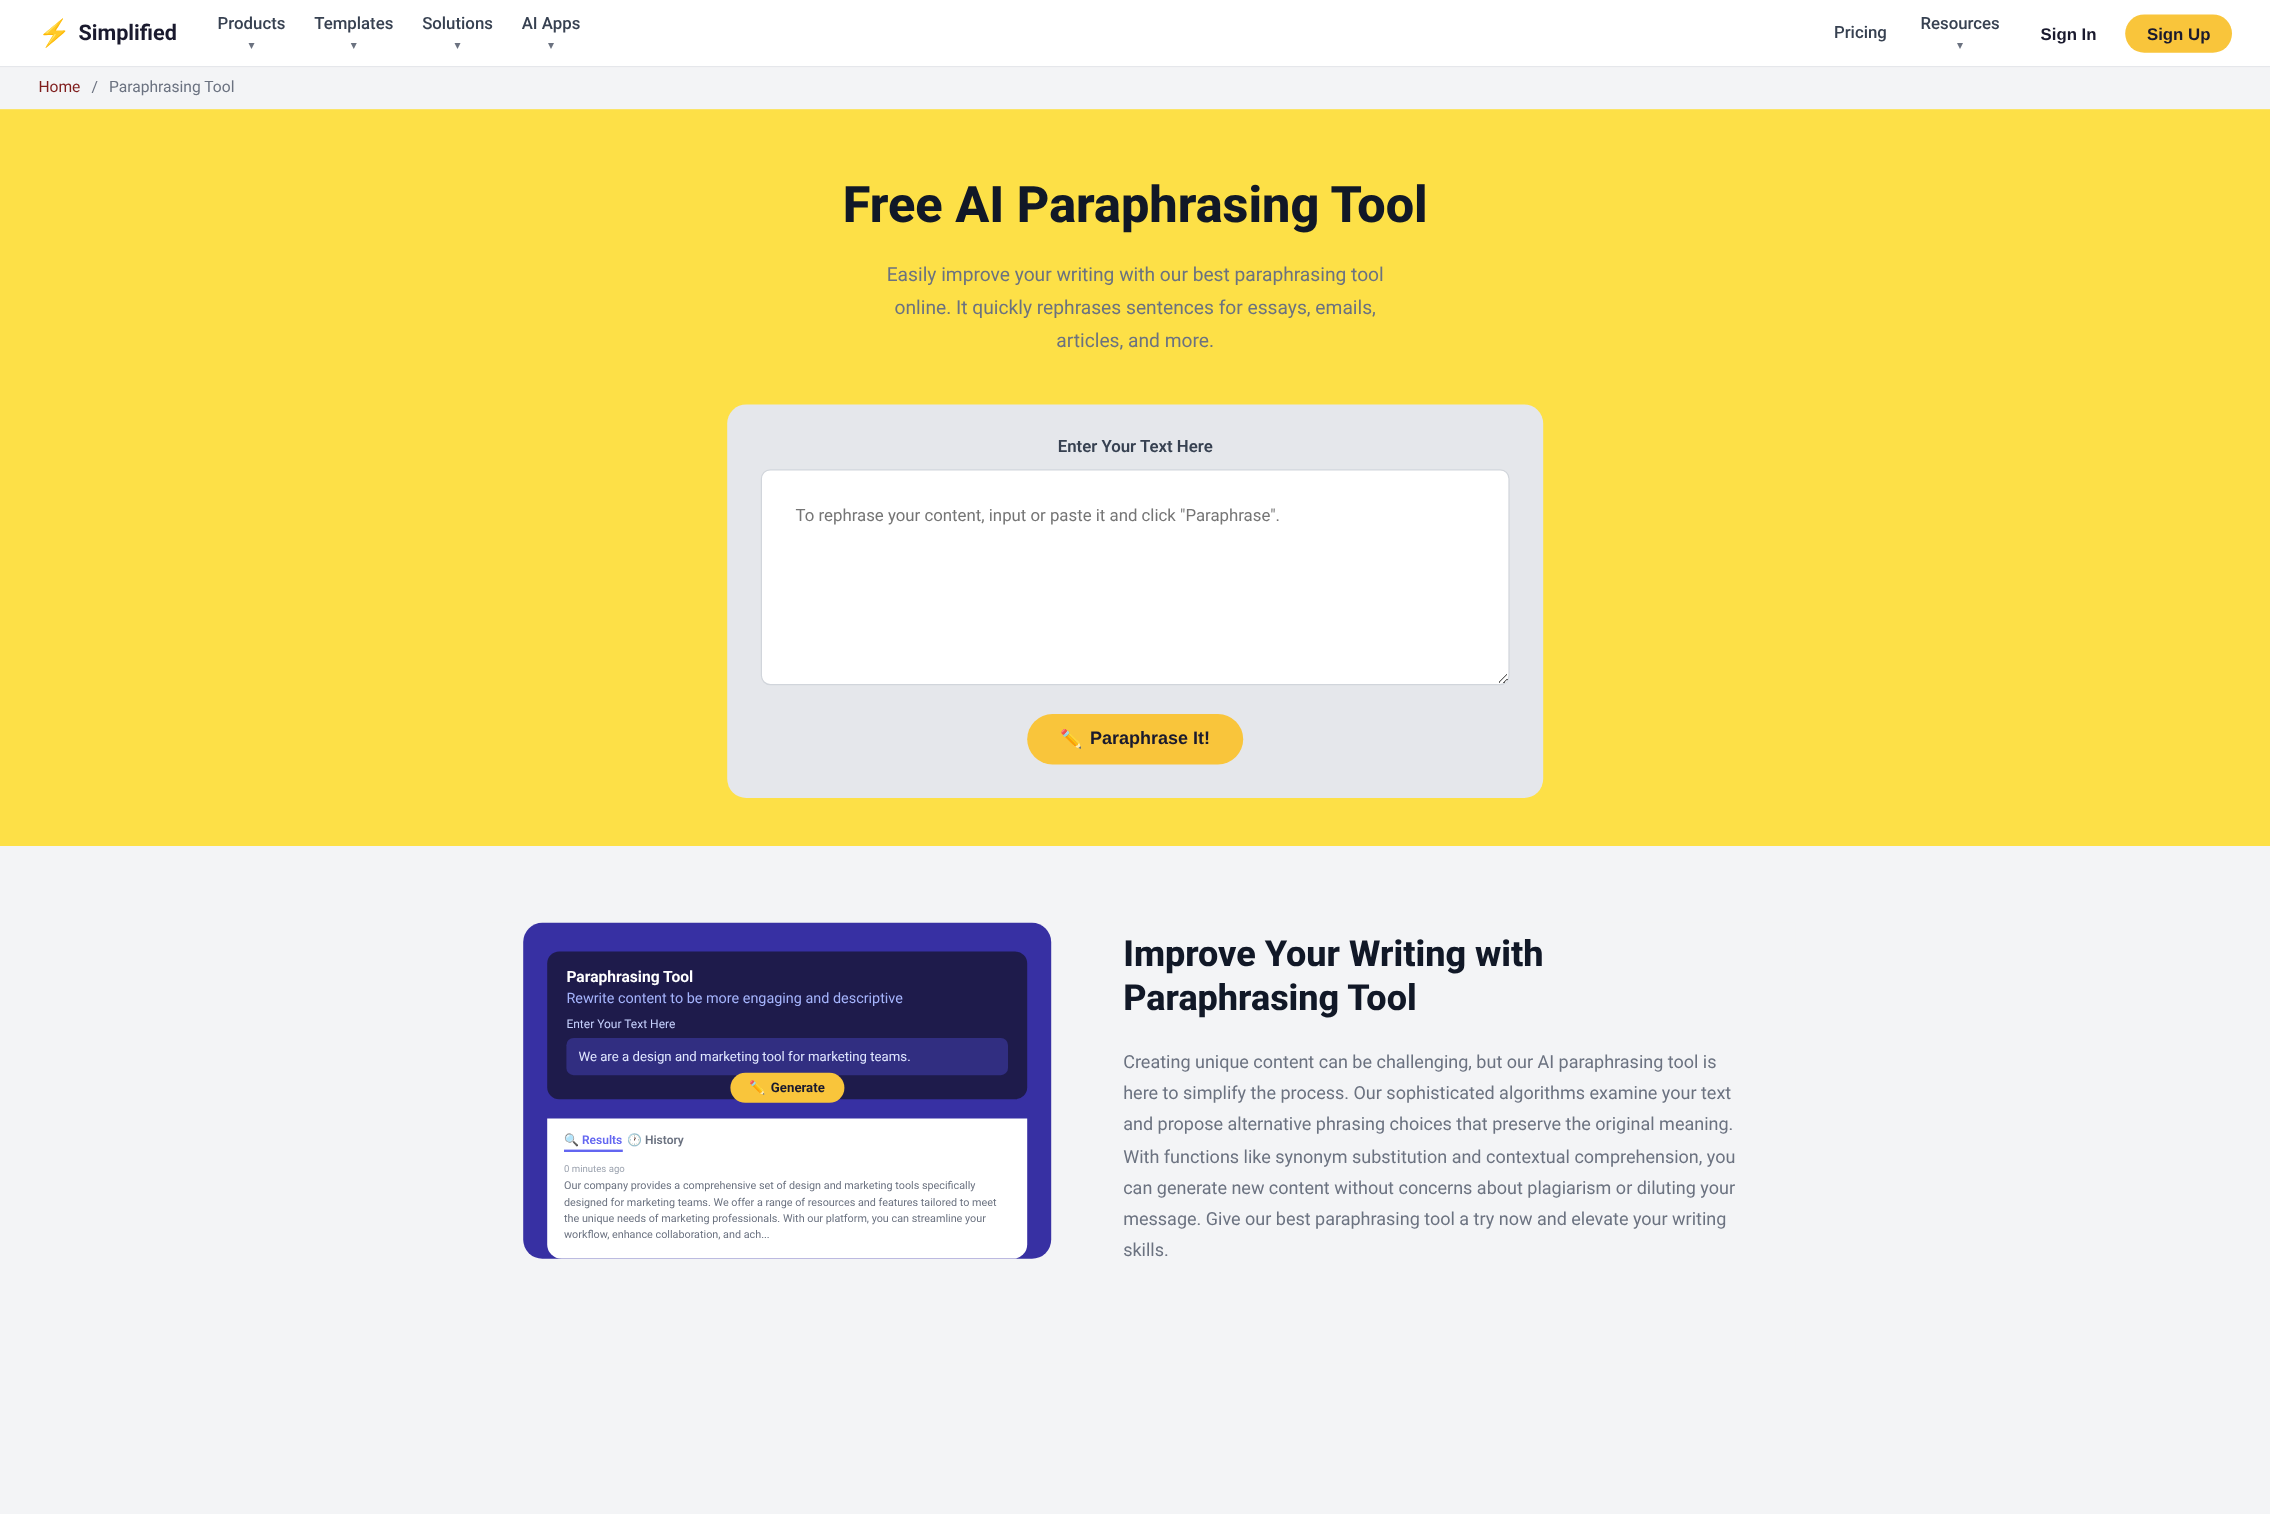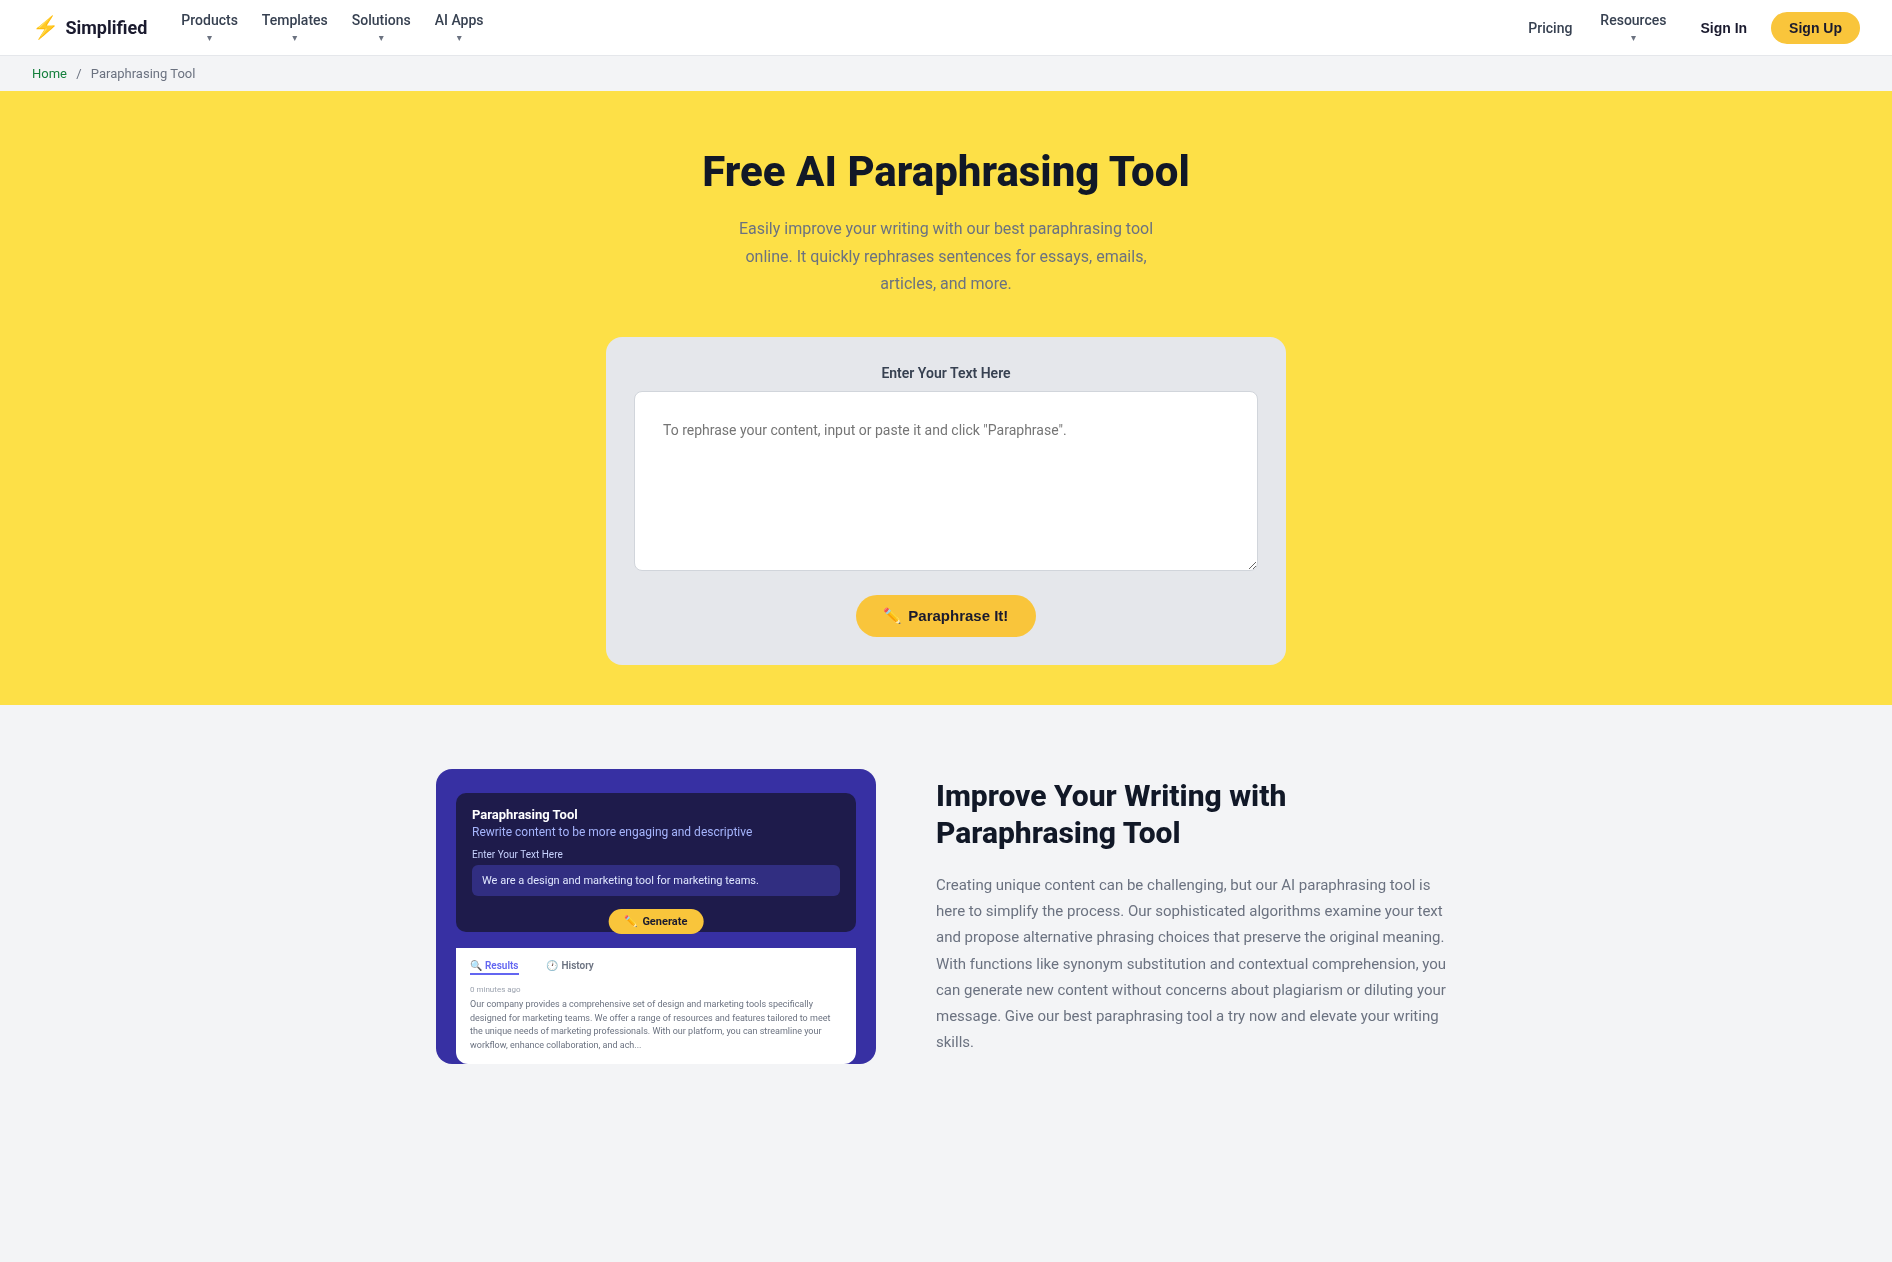--- a/index.html
+++ b/index.html
@@ -100,21 +100,21 @@
       border-radius: 24px;
     }
 
     
     .breadcrumb {
       padding: 10px 32px;
       font-size: 13px;
       color: #6b7280;
       background: #f3f4f6;
     }
-    .breadcrumb a { color: #15803d; text-decoration: none; text-align: right; }
+    .breadcrumb a { color: #7f1d1d; text-decoration: none; text-align: right; }
     .breadcrumb-sep { margin: 0 6px; }
 
     
     .hero {
       text-align: center;
       padding: 56px 24px 40px;
       background: #fde047;
     }
     .hero-title {
       font-size: 42px;
@@ -224,21 +224,21 @@
       color: #c7d2fe;
       margin-bottom: 5px;
     }
     .mock-input-box {
       background: #312e81;
       border-radius: 6px;
       padding: 8px 10px;
       font-size: 11px;
       color: #e0e7ff;
       line-height: 1.4;
-      margin-bottom: 20px;
+      margin-bottom: 4px;
     }
     .mock-generate-btn {
       background: #f9c53b;
       border-radius: 20px;
       padding: 6px 16px;
       font-size: 11px;
       font-weight: 700;
       color: #1a1a2e;
       display: inline-flex;
       align-items: center;
@@ -250,21 +250,21 @@
       white-space: nowrap;
     }
     .mock-results-panel {
       background: #fff;
       border-radius: 0 0 12px 12px;
       padding: 12px 14px;
       margin-top: 16px;
     }
     .mock-tabs {
       display: flex;
-      gap: 28px;
+      gap: 4px;
       font-size: 10px;
       font-weight: 600;
       margin-bottom: 10px;
       color: #6b7280;
     }
     .mock-tab-active {
       color: #6366f1;
       border-bottom: 2px solid #6366f1;
       padding-bottom: 2px;
     }

